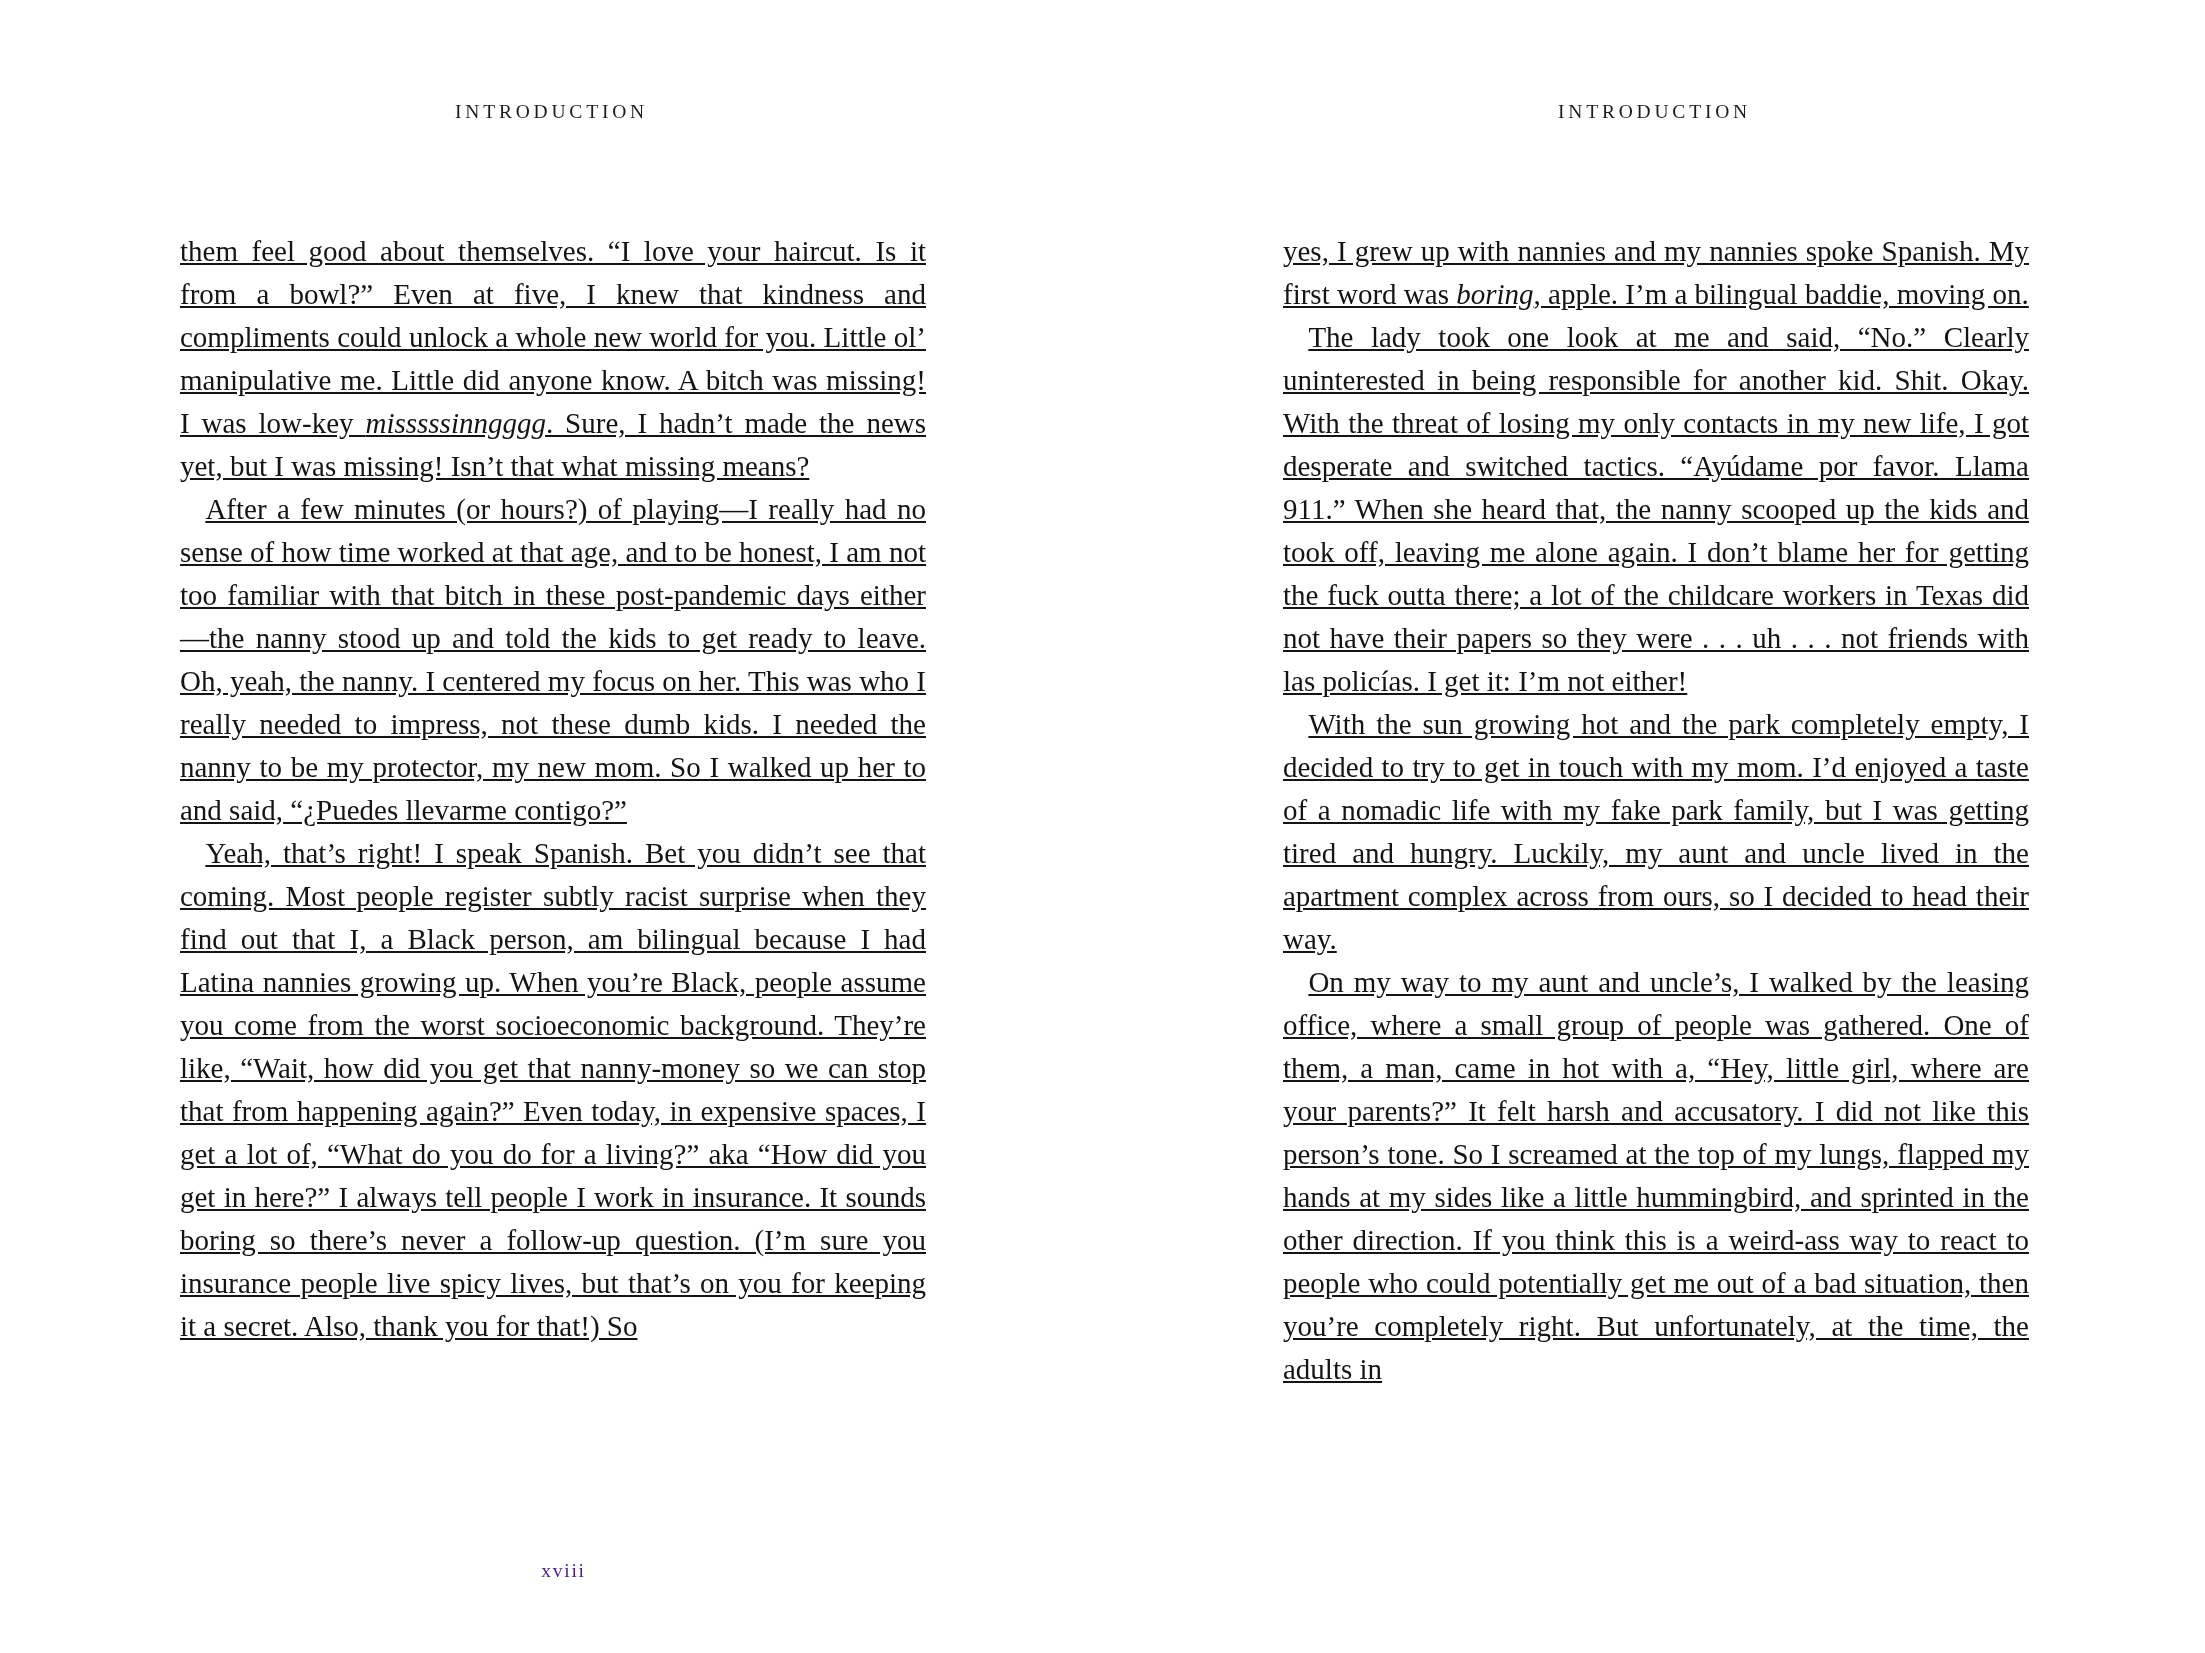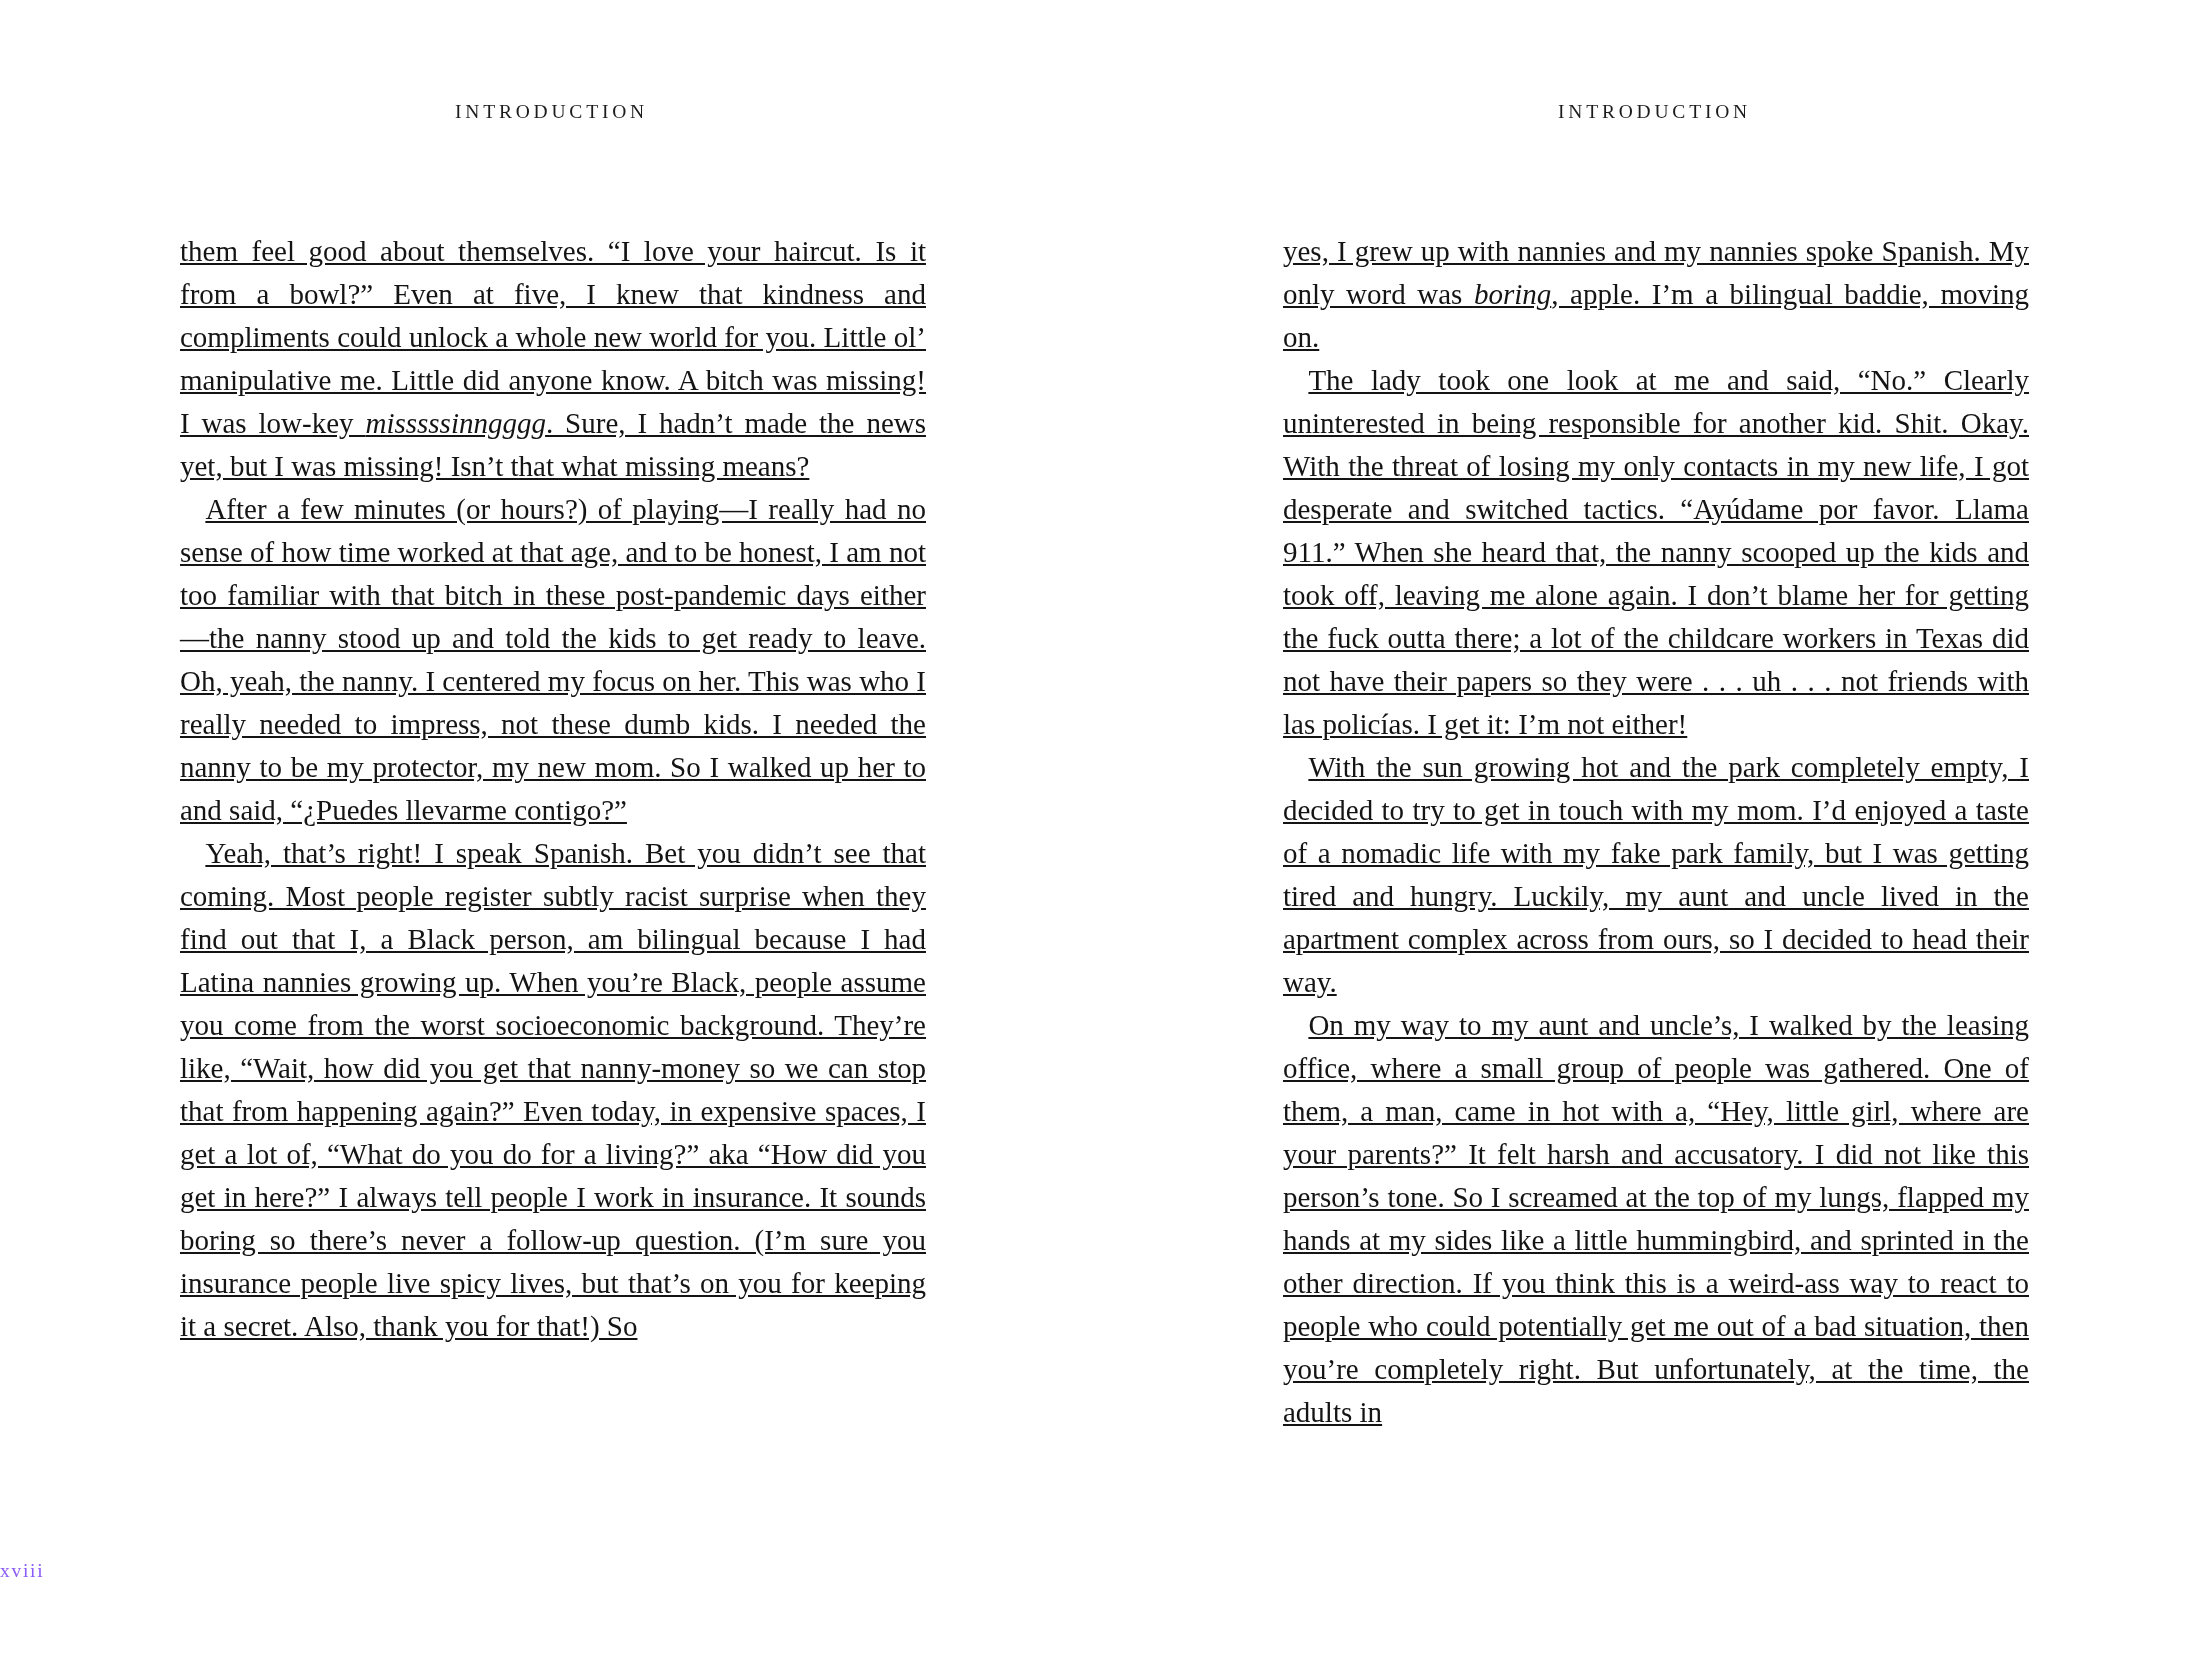--- a/index.html
+++ b/index.html
@@ -53,25 +53,26 @@
     text-decoration: underline;
   }
   .text-block p.indent {
     text-indent: 25.4px;
   }
   .it { font-style: italic; }
 
   .folio {
     position: absolute;
     top: 1532px;
-    left: 0;
+    left: 12px;
     width: 100%;
+    text-align: center;
     font-size: 19.5px;
     letter-spacing: 1.7px;
-    color: #8b5cf6;
+    color: #4c1d95;
   }
 </style>
 </head>
 <body>
 
 <div class="spread">
 
   <section class="page left">
     <div class="running-header">INTRODUCTION</div>
 
@@ -81,21 +82,21 @@
       <p class="para indent"><span>Yeah, that’s right! I speak Spanish. Bet you didn’t see that coming. Most people register subtly racist surprise when they find out that I, a Black person, am bilingual because I had Latina nannies growing up. When you’re Black, people assume you come from the worst socioeconomic background. They’re like, “Wait, how did you get that nanny-money so we can stop that from happening again?” Even today, in expensive spaces, I get a lot of, “What do you do for a living?” aka “How did you get in here?” I always tell people I work in insurance. It sounds boring so there’s never a follow-up question. (I’m sure you insurance people live spicy lives, but that’s on you for keeping it a secret. Also, thank you for that!) So</span></p>
     </div>
 
     <div class="folio">xviii</div>
   </section>
 
   <section class="page right">
     <div class="running-header">INTRODUCTION</div>
 
     <div class="text-block">
-      <p class="para"><span>yes, I grew up with nannies and my nannies spoke Spanish. My only word was </span><span class="it">boring</span><span>, apple. I’m a bilingual baddie, moving on.</span></p>
+      <p class="para"><span>yes, I grew up with nannies and my nannies spoke Spanish. My first word was </span><span class="it">boring</span><span>, apple. I’m a bilingual baddie, moving on.</span></p>
       <p class="para indent"><span>The lady took one look at me and said, “No.” Clearly uninterested in being responsible for another kid. Shit. Okay. With the threat of losing my only contacts in my new life, I got desperate and switched tactics. “Ayúdame por favor. Llama 911.” When she heard that, the nanny scooped up the kids and took off, leaving me alone again. I don’t blame her for getting the fuck outta there; a lot of the childcare workers in Texas did not have their papers so they were . . . uh . . . not friends with las policías. I get it: I’m not either!</span></p>
       <p class="para indent"><span>With the sun growing hot and the park completely empty, I decided to try to get in touch with my mom. I’d enjoyed a taste of a nomadic life with my fake park family, but I was getting tired and hungry. Luckily, my aunt and uncle lived in the apartment complex across from ours, so I decided to head their way.</span></p>
       <p class="para indent"><span>On my way to my aunt and uncle’s, I walked by the leasing office, where a small group of people was gathered. One of them, a man, came in hot with a, “Hey, little girl, where are your parents?” It felt harsh and accusatory. I did not like this person’s tone. So I screamed at the top of my lungs, flapped my hands at my sides like a little hummingbird, and sprinted in the other direction. If you think this is a weird-ass way to react to people who could potentially get me out of a bad situation, then you’re completely right. But unfortunately, at the time, the adults in</span></p>
     </div>
 
   </section>
 
 </div>
 
 

